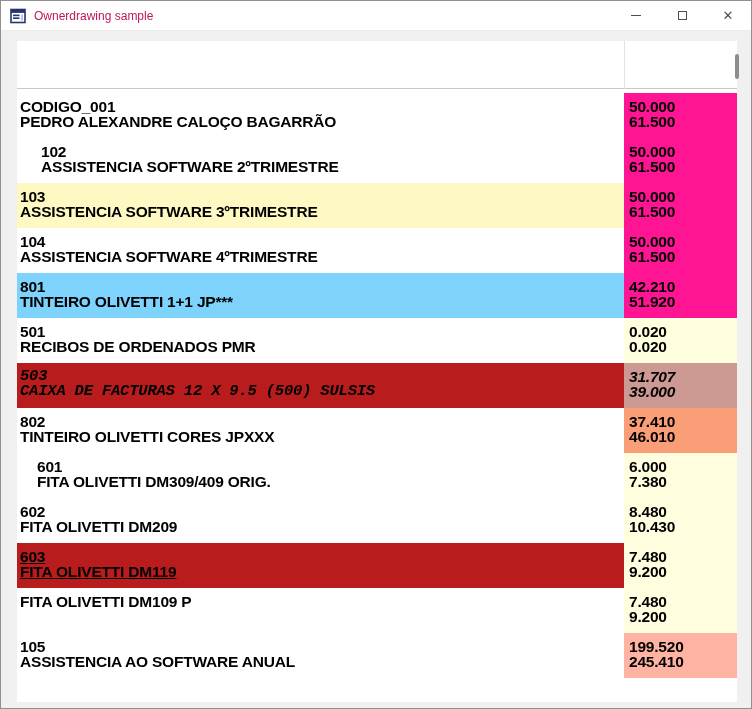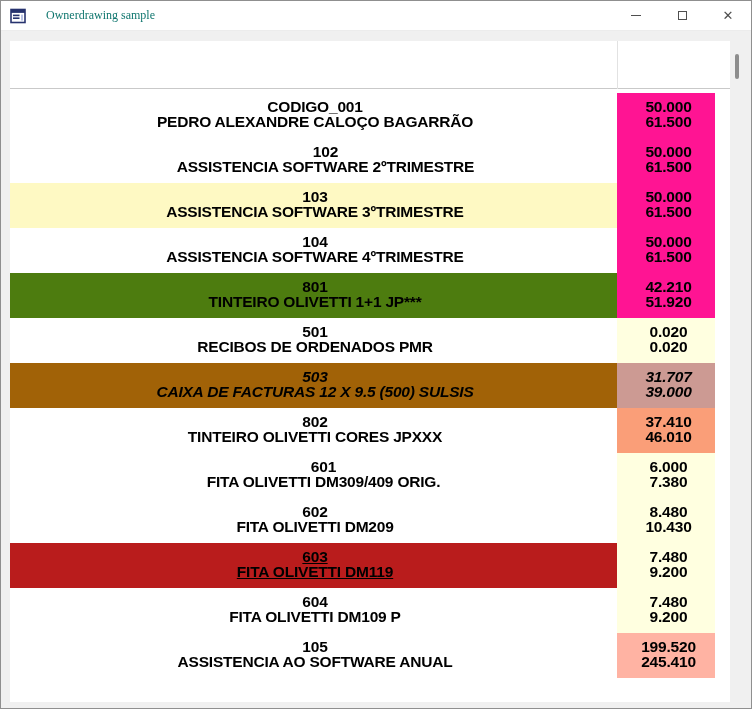--- a/index.html
+++ b/index.html
@@ -7,36 +7,36 @@
   .window{
     position:relative;width:752px;height:709px;
     background:#f0f0f0;border:1px solid #8f8f8f;
     overflow:hidden;font-family:"Liberation Sans",sans-serif;
   }
   .titlebar{
     height:30px;background:#ffffff;display:flex;align-items:center;
     border-bottom:1px solid #ececec;
   }
   .app-icon{width:16px;height:16px;margin-left:9px;flex:0 0 auto;}
-  .title{margin-left:20px;font-size:12px;color:#0f766e;white-space:nowrap;font-family:Liberation Serif, serif;}
+  .title{margin-left:8px;font-size:12px;color:#be185d;white-space:nowrap;}
   .tb-buttons{margin-left:auto;display:flex;height:29px;}
   .tb-btn{width:46px;height:29px;display:flex;align-items:center;justify-content:center;background:transparent;border:0;padding:0;}
   .glyph-min{width:10px;height:1px;background:#4f4f4f;}
   .glyph-max{width:9px;height:9px;border:1px solid #4f4f4f;background:transparent;}
   .glyph-close{font-size:13px;line-height:1;color:#4f4f4f;font-weight:normal;}
   .list{
-    position:absolute;left:9px;top:40px;width:720px;height:661px;
-    background:#ffffff;overflow:hidden;text-align:center;
+    position:absolute;left:16px;top:40px;width:720px;height:661px;
+    background:#ffffff;overflow:hidden;
   }
   .list-header{position:relative;height:48px;background:#ffffff;border-bottom:1px solid #c9c9c9;}
   .header-divider{position:absolute;left:607px;top:0;width:1px;height:48px;background:#e2e2e2;}
   .list-body{padding-top:4px;}
   .row{display:flex;height:45px;}
   .cell-left{width:607px;padding:6px 0 0 3px;background:#ffffff;overflow:hidden;}
-  .cell-price{width:98px;padding:6px 0 0 5px;overflow:hidden;}
+  .cell-price{width:113px;padding:6px 0 0 5px;overflow:hidden;}
   .txt{font-weight:bold;font-size:15.5px;line-height:15px;color:#000;white-space:nowrap;letter-spacing:-0.2px;}
   .row.selected .txt{font-style:italic;}
   .scroll-thumb{position:absolute;left:734px;top:53px;width:4px;height:25px;background:#8d8d8d;border-radius:2px;}
 </style>
 </head>
 <body>
 
 <div class="window">
 
   <div class="titlebar">
@@ -106,21 +106,21 @@
       <div class="txt">104</div>
       <div class="txt">ASSISTENCIA SOFTWARE 4ºTRIMESTRE</div>
     </div>
     <div class="cell-price" style="background: rgb(255, 20, 147);">
       <div class="txt">50.000</div>
       <div class="txt">61.500</div>
     </div>
   </div>
 
   <div class="row">
-    <div class="cell-left" style="background: #4d7c0f;">
+    <div class="cell-left" style="background: #7dd3fc;">
       <div class="txt">801</div>
       <div class="txt">TINTEIRO OLIVETTI 1+1 JP***</div>
     </div>
     <div class="cell-price" style="background: rgb(255, 20, 147);">
       <div class="txt">42.210</div>
       <div class="txt">51.920</div>
     </div>
   </div>
 
   <div class="row">
@@ -129,21 +129,21 @@
       <div class="txt">RECIBOS DE ORDENADOS PMR</div>
     </div>
     <div class="cell-price" style="background: rgb(255, 255, 224);">
       <div class="txt">0.020</div>
       <div class="txt">0.020</div>
     </div>
   </div>
 
 
   <div class="row selected">
-    <div class="cell-left" style="background: #a16207;">
+    <div class="cell-left" style="background: #b91c1c; font-family: Liberation Mono, monospace;">
       <div class="txt">503</div>
       <div class="txt">CAIXA DE FACTURAS 12 X 9.5 (500) SULSIS</div>
     </div>
     <div class="cell-price" style="background: rgb(204, 154, 147);">
       <div class="txt">31.707</div>
       <div class="txt">39.000</div>
     </div>
   </div>
 
   <div class="row">
@@ -185,21 +185,20 @@
       <div class="txt">FITA OLIVETTI DM119</div>
     </div>
     <div class="cell-price" style="background: rgb(255, 255, 224);">
       <div class="txt">7.480</div>
       <div class="txt">9.200</div>
     </div>
   </div>
 
   <div class="row">
     <div class="cell-left" style="background: rgb(255, 255, 255);">
-      <div class="txt">604</div>
       <div class="txt">FITA OLIVETTI DM109 P</div>
     </div>
     <div class="cell-price" style="background: rgb(255, 255, 224);">
       <div class="txt">7.480</div>
       <div class="txt">9.200</div>
     </div>
   </div>
 
   <div class="row">
     <div class="cell-left" style="background: rgb(255, 255, 255);">

